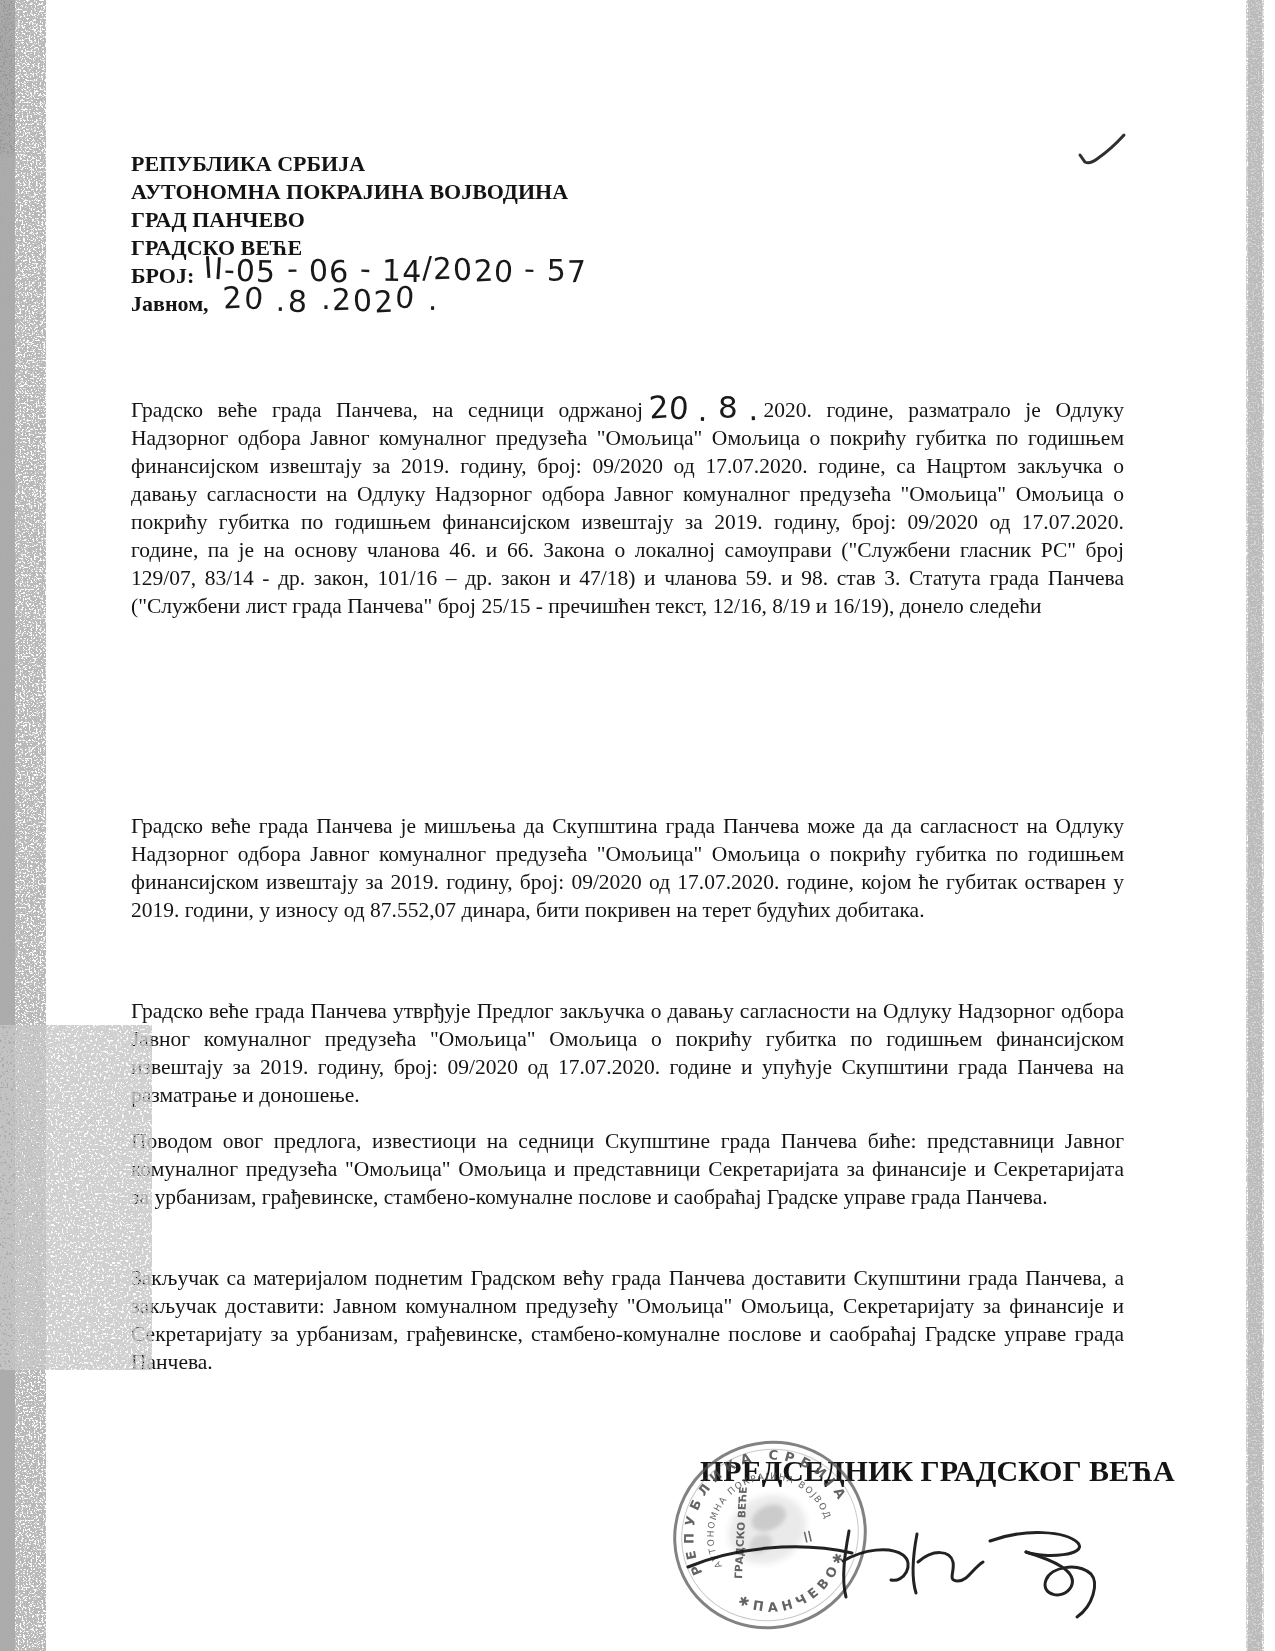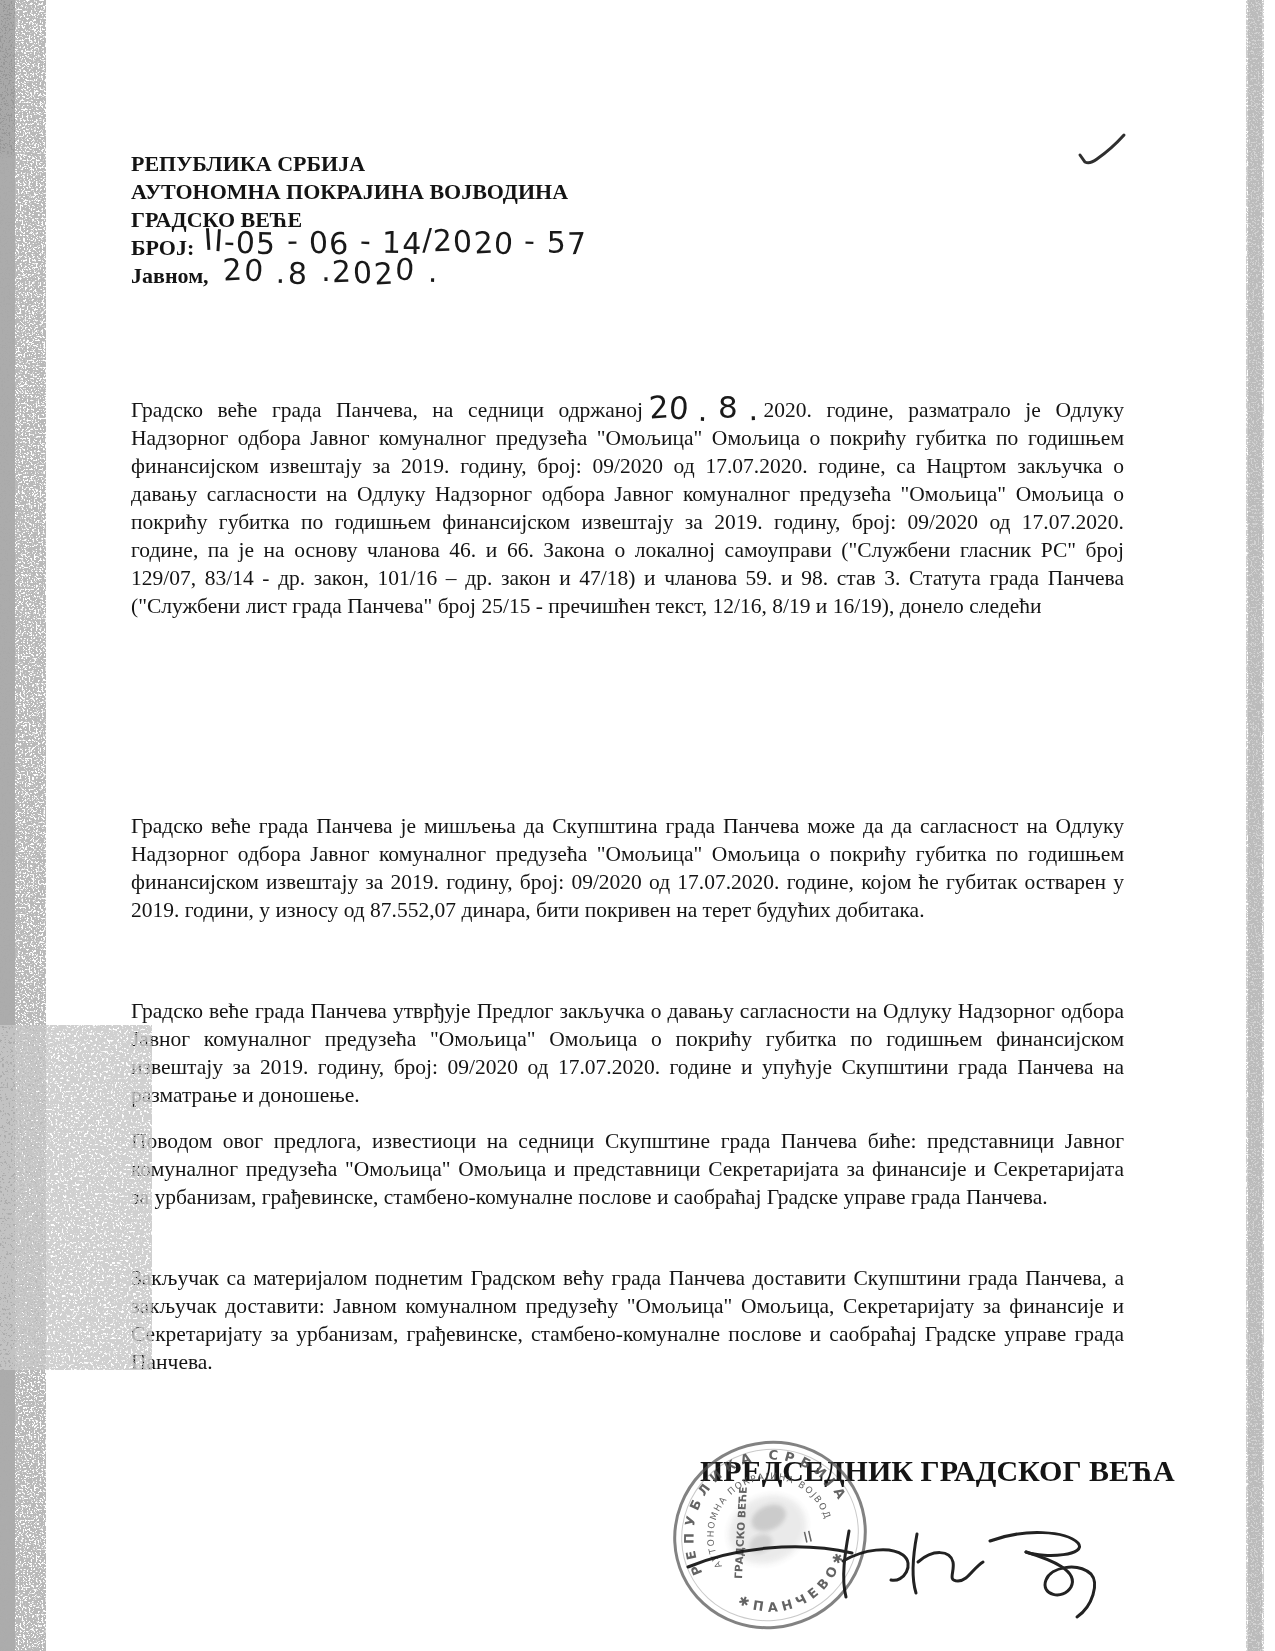--- a/index.html
+++ b/index.html
@@ -63,20 +63,21 @@
 <body>
 
 <div class="page">
 
   <div class="edge-left"></div>
   <div class="edge-right"></div>
 
   <div class="hdr">
     <div class="hdr-line">РЕПУБЛИКА СРБИЈА</div>
     <div class="hdr-line">АУТОНОМНА ПОКРАЈИНА ВОЈВОДИНА</div>
+    <div class="hdr-line">ГРАД ПАНЧЕВО</div>
     <div class="hdr-line">ГРАДСКО ВЕЋЕ</div>
     <div class="num-line">
       <span>БРОЈ:</span>
       <span class="hand hand-num"><span style="display: inline-block; white-space: pre; transform: rotate(-4deg) translateY(-2px);">I</span><span style="display: inline-block; white-space: pre; transform: rotate(4deg) translateY(-1px);">I</span><span style="display: inline-block; white-space: pre; transform: rotate(3deg) translateY(0px);">-</span><span style="display: inline-block; white-space: pre; transform: rotate(2deg) translateY(1px);">0</span><span style="display: inline-block; white-space: pre; transform: rotate(1deg) translateY(2px);">5</span><span style="display: inline-block; white-space: pre; transform: rotate(0deg) translateY(-2px);"> </span><span style="display: inline-block; white-space: pre; transform: rotate(-1deg) translateY(-1px);">-</span><span style="display: inline-block; white-space: pre; transform: rotate(-2deg) translateY(0px);"> </span><span style="display: inline-block; white-space: pre; transform: rotate(-3deg) translateY(1px);">0</span><span style="display: inline-block; white-space: pre; transform: rotate(-4deg) translateY(2px);">6</span><span style="display: inline-block; white-space: pre; transform: rotate(4deg) translateY(-2px);"> </span><span style="display: inline-block; white-space: pre; transform: rotate(3deg) translateY(-1px);">-</span><span style="display: inline-block; white-space: pre; transform: rotate(2deg) translateY(0px);"> </span><span style="display: inline-block; white-space: pre; transform: rotate(1deg) translateY(1px);">1</span><span style="display: inline-block; white-space: pre; transform: rotate(0deg) translateY(2px);">4</span><span style="display: inline-block; white-space: pre; transform: rotate(-1deg) translateY(-2px);">/</span><span style="display: inline-block; white-space: pre; transform: rotate(-2deg) translateY(-1px);">2</span><span style="display: inline-block; white-space: pre; transform: rotate(-3deg) translateY(0px);">0</span><span style="display: inline-block; white-space: pre; transform: rotate(-4deg) translateY(1px);">2</span><span style="display: inline-block; white-space: pre; transform: rotate(4deg) translateY(2px);">0</span><span style="display: inline-block; white-space: pre; transform: rotate(3deg) translateY(-2px);"> </span><span style="display: inline-block; white-space: pre; transform: rotate(2deg) translateY(-1px);">-</span><span style="display: inline-block; white-space: pre; transform: rotate(1deg) translateY(0px);"> </span><span style="display: inline-block; white-space: pre; transform: rotate(0deg) translateY(1px);">5</span><span style="display: inline-block; white-space: pre; transform: rotate(-1deg) translateY(2px);">7</span></span>
     </div>
     <div class="place-line">
       <span>Јавном,</span>
       <span class="hand hand-date"><span style="display: inline-block; white-space: pre; transform: rotate(-4deg) translateY(-2px);">2</span><span style="display: inline-block; white-space: pre; transform: rotate(4deg) translateY(-1px);">0</span><span style="display: inline-block; white-space: pre; transform: rotate(3deg) translateY(0px);"> </span><span style="display: inline-block; white-space: pre; transform: rotate(2deg) translateY(1px);">.</span><span style="display: inline-block; white-space: pre; transform: rotate(1deg) translateY(2px);">8</span><span style="display: inline-block; white-space: pre; transform: rotate(0deg) translateY(-2px);"> </span><span style="display: inline-block; white-space: pre; transform: rotate(-1deg) translateY(-1px);">.</span><span style="display: inline-block; white-space: pre; transform: rotate(-2deg) translateY(0px);">2</span><span style="display: inline-block; white-space: pre; transform: rotate(-3deg) translateY(1px);">0</span><span style="display: inline-block; white-space: pre; transform: rotate(-4deg) translateY(2px);">2</span><span style="display: inline-block; white-space: pre; transform: rotate(4deg) translateY(-2px);">0</span><span style="display: inline-block; white-space: pre; transform: rotate(3deg) translateY(-1px);"> </span><span style="display: inline-block; white-space: pre; transform: rotate(2deg) translateY(0px);">.</span></span>
     </div>
   </div>

